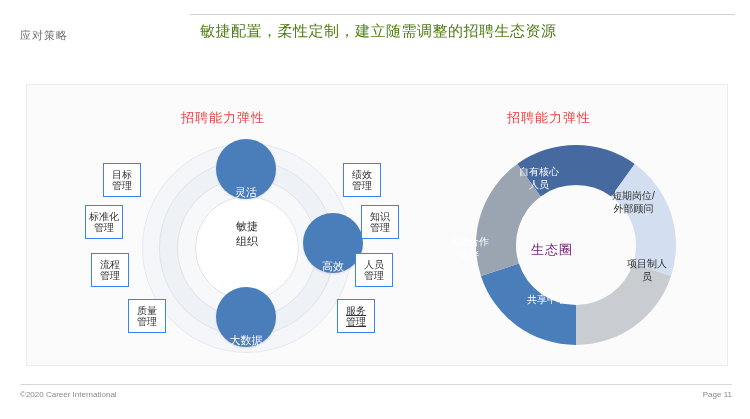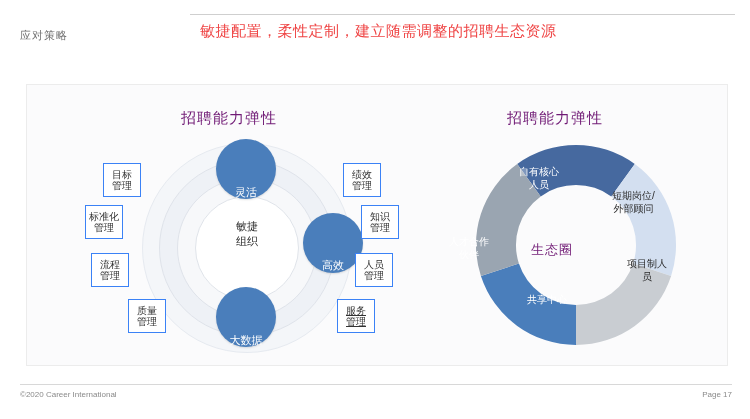--- a/index.html
+++ b/index.html
@@ -32,21 +32,21 @@
     top: 28px;
     font-size: 11px;
     color: #6e6e6e;
     letter-spacing: 1px;
   }
   .header-title {
     position: absolute;
     left: 200px;
     top: 22px;
     font-size: 15px;
-    color: #ef4444;
+    color: #4d7c0f;
     letter-spacing: 0.5px;
   }
   .header-rule {
     position: absolute;
     left: 190px;
     top: 14px;
     width: 545px;
     height: 1px;
     background: #cfcfcf;
   }
@@ -55,22 +55,22 @@
     position: absolute;
     left: 26px;
     top: 84px;
     width: 700px;
     height: 280px;
     background: #fbfbfc;
     border: 1px solid #ececec;
   }
   .panel-title {
     position: absolute;
-    font-size: 15px;
-    color: #701a75;
+    font-size: 13px;
+    color: #ef4444;
     letter-spacing: 1px;
     white-space: nowrap;
   }
   .title-left { left: 154px; top: 24px; }
   .title-right { left: 480px; top: 24px; }
 
   
   .left-diagram {
     position: absolute;
     left: 70px;
@@ -107,21 +107,21 @@
     font-size: 11px;
     display: flex;
     align-items: flex-end;
     justify-content: center;
     text-align: center;
     line-height: 13px;
     box-shadow: 0 1px 2px rgba(0,0,0,0.12);
   }
   .bub-top    { left: 119px; top: -4px;  width: 60px; height: 60px; }
   .bub-left   { left: 32px;  top: 70px;  width: 60px; height: 60px; }
-  .bub-right  { left: 206px; top: 70px;  width: 60px; height: 60px; font-family: Liberation Mono, monospace; }
+  .bub-right  { left: 206px; top: 70px;  width: 60px; height: 60px; }
   .bub-bottom { left: 119px; top: 144px; width: 60px; height: 60px; }
 
   .chip {
     position: absolute;
     border: 1px solid #3b82f6;
     background: #ffffff;
     font-size: 10px;
     line-height: 11px;
     color: #333;
     text-align: center;
@@ -320,15 +320,15 @@
       <div class="donut-lab lab-talent">
         <div>人才合作</div>
         <div>伙伴</div>
       </div>
     </div>
 
   </div>
 
   <div class="footer-rule"></div>
   <div class="footer-left">©2020 Career International</div>
-  <div class="footer-right">Page 17</div>
+  <div class="footer-right">Page 11</div>
 
 </div>
 
 </body></html>

